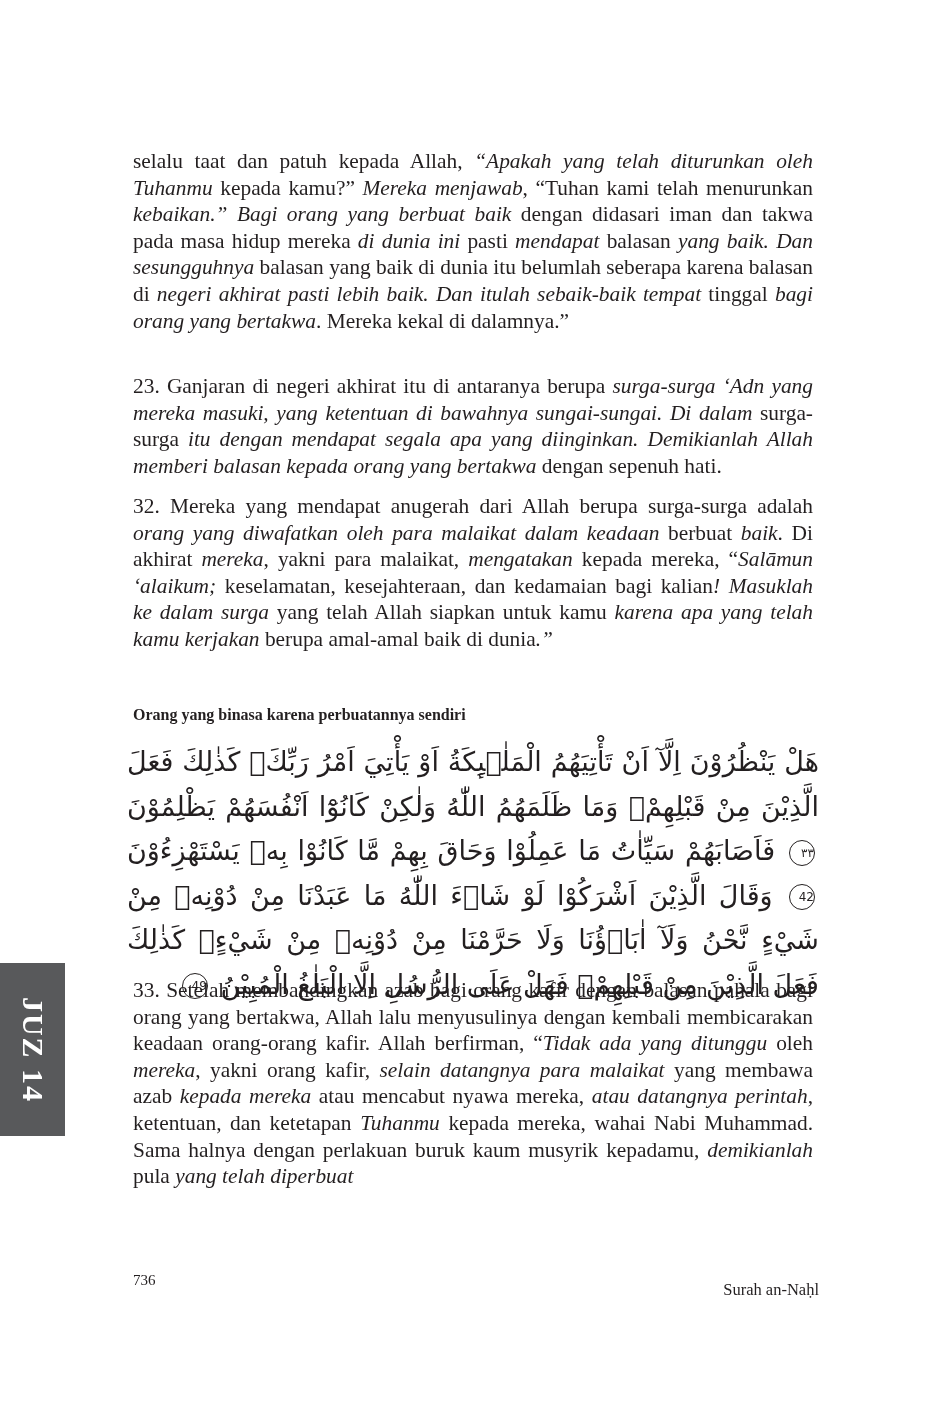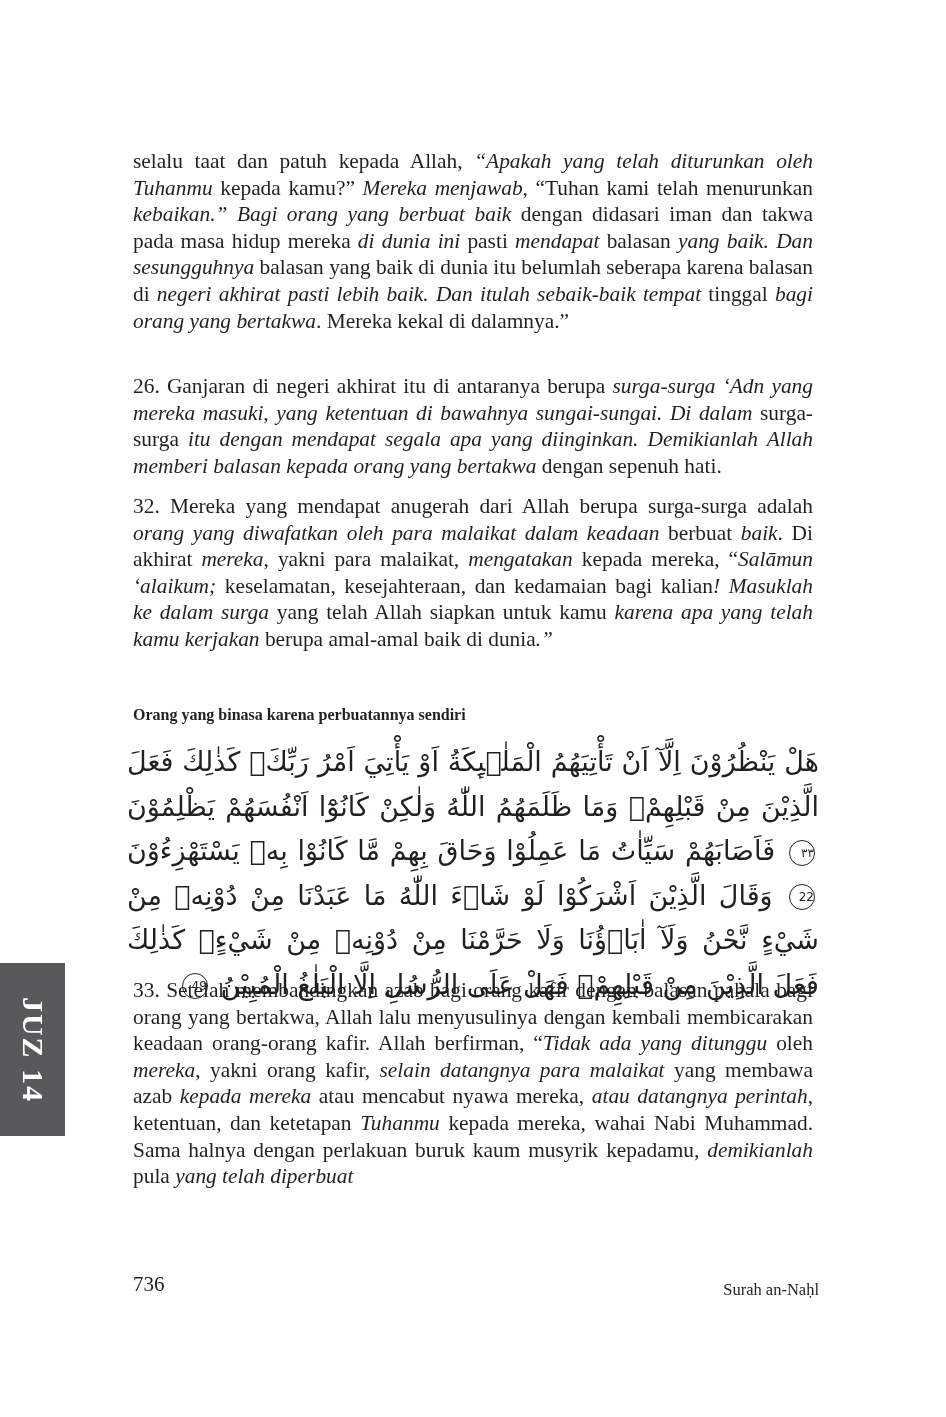--- a/index.html
+++ b/index.html
@@ -13,47 +13,47 @@
   .p32 { position: absolute; top: 353px; }
   .heading { position: absolute; top: 566px; left: 0; font-weight: bold; font-size: 16px;
              margin: 0; }
   .arabic { position: absolute; top: 600px; left: -6px; width: 692px; direction: rtl;
             font-family: "DejaVu Sans", sans-serif; font-size: 27px; line-height: 44.5px;
             text-align: justify; text-align-last: right; }
   .ayah-mark { display: inline-block; width: 24px; height: 24px; border: 1.5px solid #231f20;
                border-radius: 50%; font-size: 12px; line-height: 24px; text-align: center;
                vertical-align: middle; margin: 0 4px; direction: rtl; }
   .p33 { position: absolute; top: 837px; }
-  .footer-num { position: absolute; left: 133px; top: 1272px; font-size: 21px; }
+  .footer-num { position: absolute; left: 133px; top: 1272px; font-size: 15px; }
   .footer-surah { position: absolute; right: 127px; top: 1280px; font-size: 16.5px; margin-left: 21px; }
   .juz-tab { position: absolute; left: 0; top: 963px; width: 65px; height: 173px;
              background: #58595b; }
   .juz-label { position: absolute; left: 50%; top: 50%; transform: translate(-50%,-50%) rotate(90deg);
                white-space: nowrap; color: #ffffff; font-weight: bold; font-size: 30px;
                letter-spacing: 2px; }
 </style>
 </head>
 <body>
 
 <div class="juz-tab">
   <span class="juz-label">JUZ 14</span>
 </div>
 
 <div class="page">
   <p class="para p1"><span>selalu taat dan patuh kepada Allah, </span><i>“Apakah yang telah diturunkan oleh Tuhanmu</i><span> kepada kamu?” </span><i>Mereka menjawab</i><span>, “Tuhan kami telah menu­runkan </span><i>kebaikan.” Bagi orang yang berbuat baik</i><span> dengan didasari iman dan takwa pada masa hidup mereka </span><i>di dunia ini</i><span> pasti </span><i>mendapat</i><span> balasan </span><i>yang baik. Dan sesungguhnya</i><span> balasan yang baik di dunia itu belumlah seberapa karena balasan di </span><i>negeri akhirat pasti lebih baik. Dan itulah se­baik-baik tempat</i><span> tinggal </span><i>bagi orang yang bertakwa</i><span>. Mereka kekal di da­lamnya.”</span></p>
-  <p class="para p31"><span>26. Ganjaran di negeri akhirat itu di antaranya berupa </span><i>surga-surga ‘Adn yang mereka masuki, yang ketentuan di bawahnya sungai-sungai. Di dalam</i><span> surga-surga </span><i>itu dengan mendapat segala apa yang diinginkan. Demikianlah Allah memberi balasan kepada orang yang bertakwa</i><span> dengan sepenuh hati.</span></p>
+  <p class="para p31"><span>23. Ganjaran di negeri akhirat itu di antaranya berupa </span><i>surga-surga ‘Adn yang mereka masuki, yang ketentuan di bawahnya sungai-sungai. Di dalam</i><span> surga-surga </span><i>itu dengan mendapat segala apa yang diinginkan. Demikianlah Allah memberi balasan kepada orang yang bertakwa</i><span> dengan sepenuh hati.</span></p>
   <p class="para p32"><span>32. Mereka yang mendapat anugerah dari Allah berupa surga-surga ada­lah </span><i>orang yang diwafatkan oleh para malaikat dalam keadaan</i><span> berbuat </span><i>baik</i><span>. Di akhirat </span><i>mereka</i><span>, yakni para malaikat, </span><i>mengatakan</i><span> kepada mereka, “</span><i>Salāmun ‘alaikum;</i><span> keselamatan, kesejahteraan, dan kedamaian bagi kalian</span><i>! Masuklah ke dalam surga</i><span> yang telah Allah siapkan untuk kamu </span><i>karena apa yang telah kamu kerjakan</i><span> berupa amal-amal baik di dunia</span><i>.”</i></p>
 
   <h3 class="heading">Orang yang binasa karena perbuatannya sendiri</h3>
 
   <div class="arabic">
     <span>هَلْ يَنْظُرُوْنَ اِلَّآ اَنْ تَأْتِيَهُمُ الْمَلٰۤىِٕكَةُ اَوْ يَأْتِيَ اَمْرُ رَبِّكَۗ كَذٰلِكَ فَعَلَ الَّذِيْنَ مِنْ قَبْلِهِمْۗ وَمَا ظَلَمَهُمُ اللّٰهُ وَلٰكِنْ كَانُوْٓا اَنْفُسَهُمْ يَظْلِمُوْنَ</span>
     <span class="ayah-mark">٣٣</span>
     <span>فَاَصَابَهُمْ سَيِّاٰتُ مَا عَمِلُوْا وَحَاقَ بِهِمْ مَّا كَانُوْا بِهٖ يَسْتَهْزِءُوْنَ</span>
-    <span class="ayah-mark">22</span>
+    <span class="ayah-mark">42</span>
     <span>وَقَالَ الَّذِيْنَ اَشْرَكُوْا لَوْ شَاۤءَ اللّٰهُ مَا عَبَدْنَا مِنْ دُوْنِهٖ مِنْ شَيْءٍ نَّحْنُ وَلَآ اٰبَاۤؤُنَا وَلَا حَرَّمْنَا مِنْ دُوْنِهٖ مِنْ شَيْءٍۗ كَذٰلِكَ فَعَلَ الَّذِيْنَ مِنْ قَبْلِهِمْۚ فَهَلْ عَلَى الرُّسُلِ اِلَّا الْبَلٰغُ الْمُبِيْنُ</span>
     <span class="ayah-mark">49</span>
   </div>
 
   <p class="para p33"><span>33. Setelah membandingkan azab bagi orang kafir dengan balasan pa­hala bagi orang yang bertakwa, Allah lalu menyusulinya dengan kem­bali membicarakan keadaan orang-orang kafir. Allah berfirman, “</span><i>Tidak ada yang ditunggu</i><span> oleh </span><i>mereka</i><span>, yakni orang kafir, </span><i>selain datangnya para malaikat</i><span> yang membawa azab </span><i>kepada mereka</i><span> atau mencabut nyawa mereka, </span><i>atau datangnya perintah</i><span>, ketentuan, dan ketetapan </span><i>Tuhanmu</i><span> ke­pada mereka, wahai Nabi Muhammad. Sama halnya dengan perlakuan buruk kaum musyrik kepadamu, </span><i>demikianlah</i><span> pula </span><i>yang telah diperbuat</i></p>
 </div>
 
 <div class="footer-num">736</div>
 <div class="footer-surah">Surah an-Naḥl</div>
 

